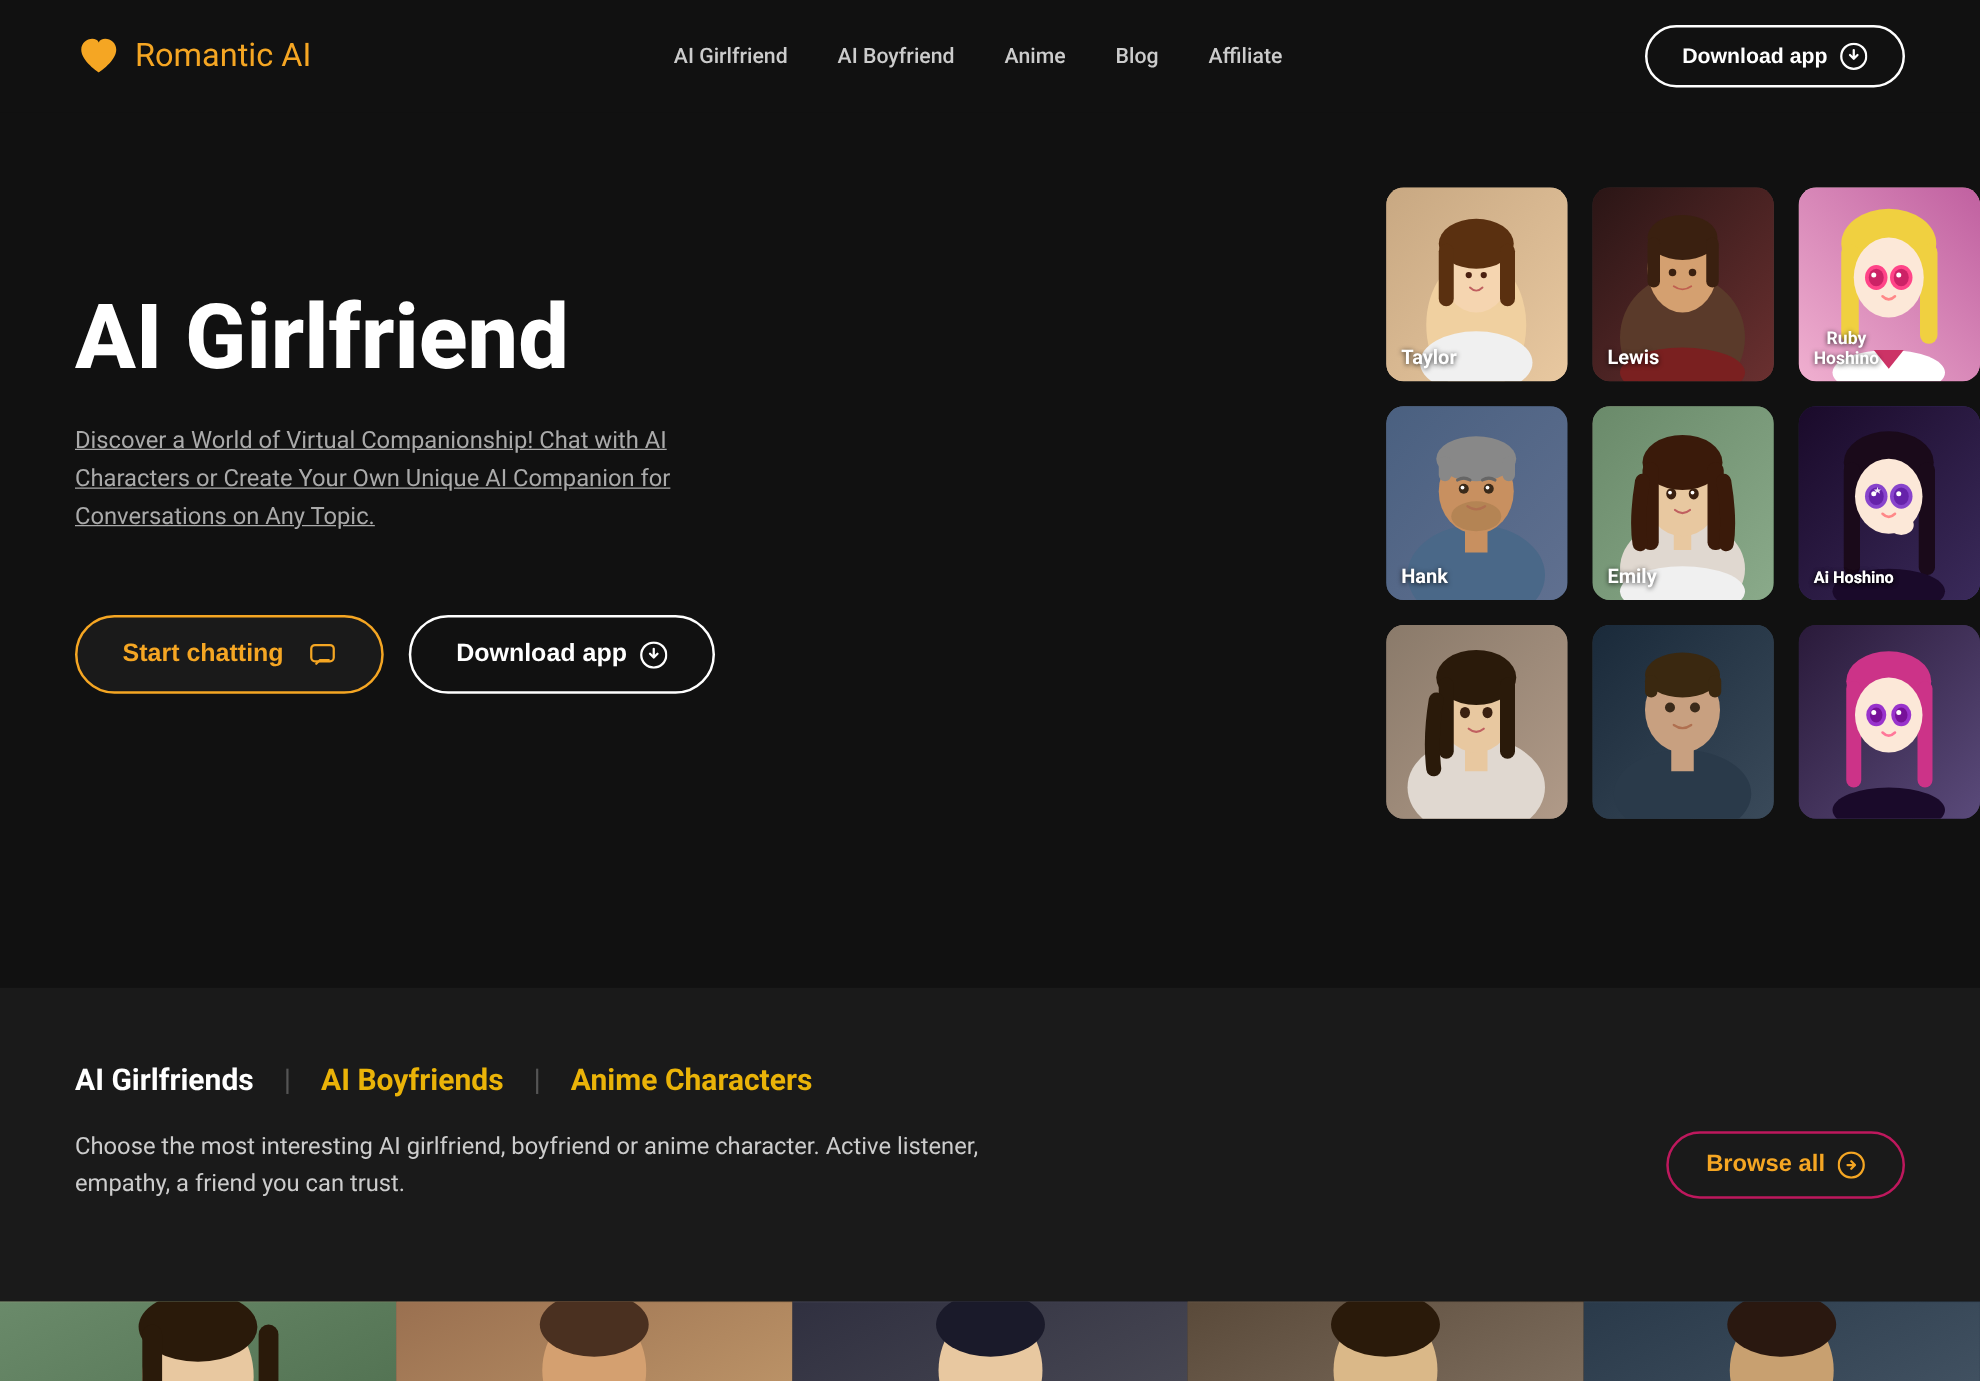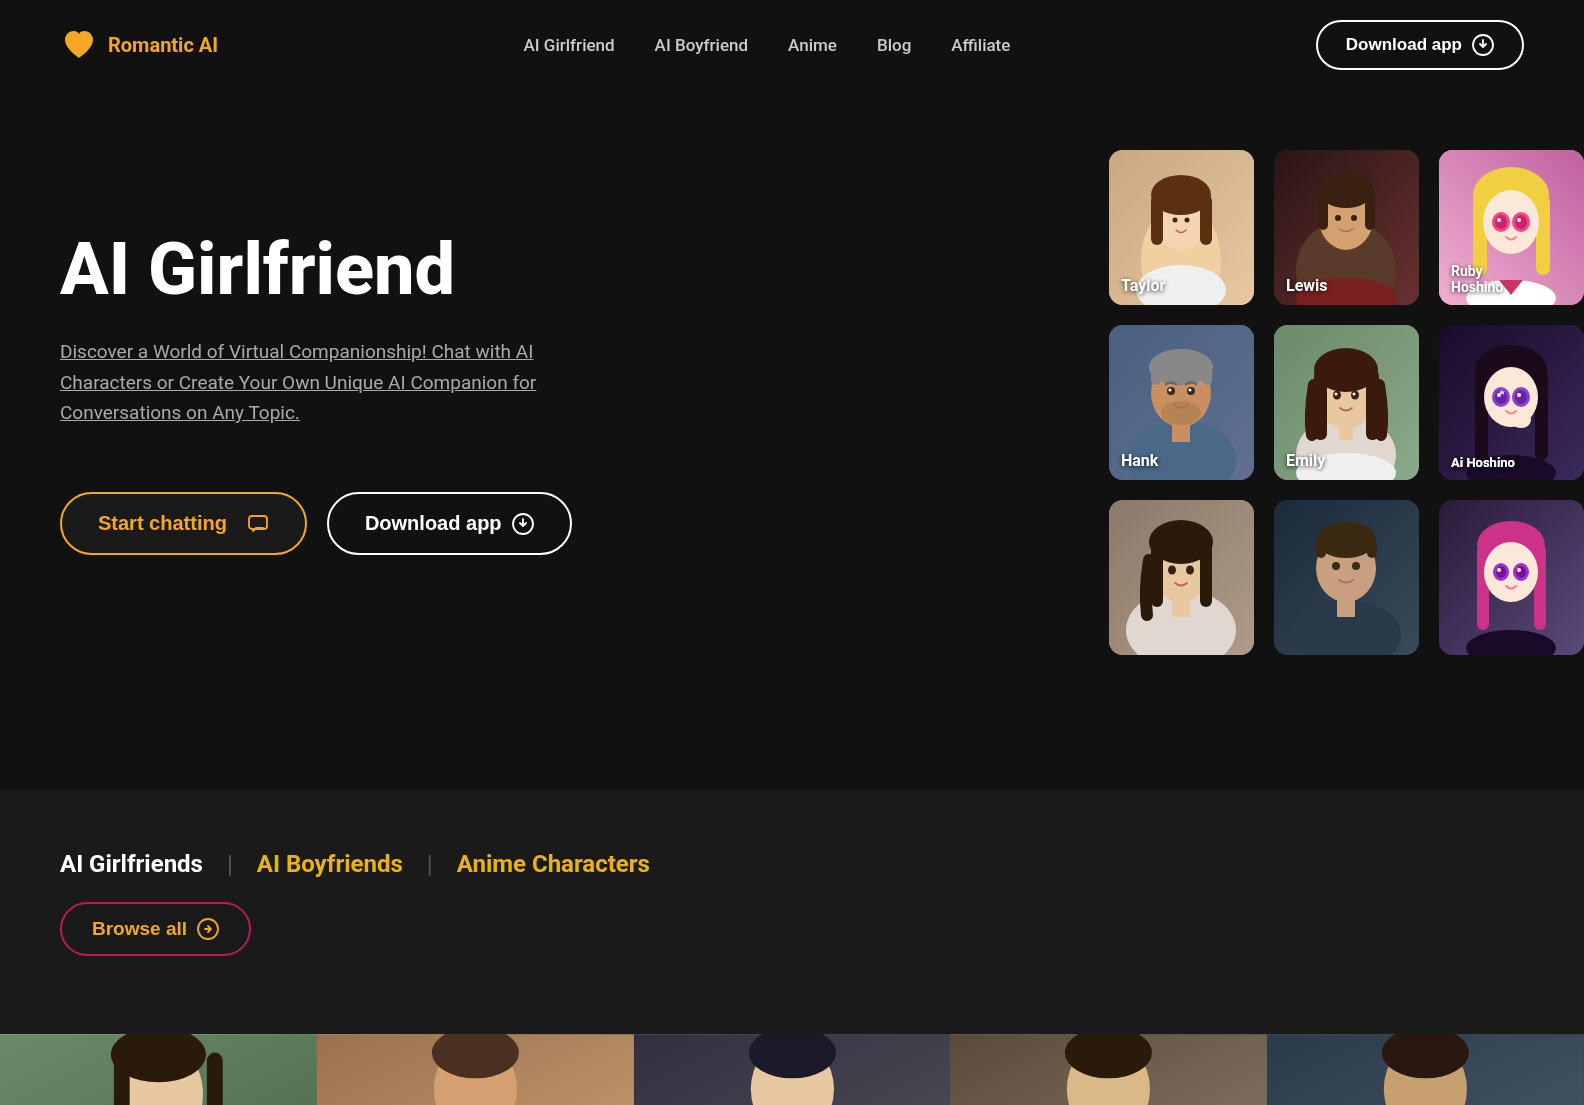--- a/index.html
+++ b/index.html
@@ -26,22 +26,22 @@
     .logo {
       display: flex;
       align-items: center;
       gap: 10px;
     }
     .logo-heart {
       width: 38px;
       height: 38px;
     }
     .logo-text {
-      font-size: 20px;
-      font-weight: 700;
+      font-size: 26px;
+      font-weight: 400;
       color: #ffffff;
     }
     .logo-text span {
       color: #f5a623;
     }
     nav {
       display: flex;
       align-items: center;
       gap: 40px;
     }
@@ -377,21 +377,21 @@
         <ellipse cx="60" cy="70" rx="2" ry="2" fill="white"></ellipse>
         <ellipse cx="82" cy="72" rx="9" ry="10" fill="#ff4488"></ellipse>
         <ellipse cx="82" cy="72" rx="6" ry="7" fill="#cc2266"></ellipse>
         <ellipse cx="80" cy="70" rx="2" ry="2" fill="white"></ellipse>
 
         <path d="M67 87 Q72 92 77 87" stroke="#ff8888" stroke-width="2" fill="none" stroke-linecap="round"></path>
 
         <ellipse cx="72" cy="148" rx="45" ry="18" fill="#ffffff"></ellipse>
         <path d="M60 130 L72 145 L84 130" fill="#cc3366" stroke="none"></path>
       </svg>
-      <span class="char-name" style="font-size:14px;">Ruby<br>Hoshino</span>
+      <span class="char-name" style="font-size:14px;text-align:center;">Ruby<br>Hoshino</span>
     </div>
 
     <div class="char-card card-hank" style="border-radius:14px;overflow:hidden;position:relative;">
       <svg class="char-visual" viewBox="0 0 145 155">
         <rect width="145" height="155" fill="url(#ghank)"></rect>
         <defs>
           <linearGradient id="ghank" x1="0" y1="0" x2="1" y2="1">
             <stop offset="0%" stop-color="#4a6080"></stop>
             <stop offset="100%" stop-color="#607090"></stop>
           </linearGradient>
@@ -560,20 +560,21 @@
 
 <section class="section-browse">
   <div class="browse-tabs">
     <span class="browse-tab">AI Girlfriends</span>
     <span class="browse-tab-divider">|</span>
     <span class="browse-tab inactive">AI Boyfriends</span>
     <span class="browse-tab-divider">|</span>
     <span class="browse-tab inactive">Anime Characters</span>
   </div>
   <div class="browse-row">
+    <p class="browse-desc">Choose the most interesting AI girlfriend, boyfriend or anime character. Active listener, empathy, a friend you can trust.</p>
     <button class="btn-browse-all">
       <span>Browse all</span>
       <svg class="circle-arrow-svg" viewBox="0 0 22 22" fill="none">
         <circle cx="11" cy="11" r="10" stroke="#f5a623" stroke-width="1.8"></circle>
         <path d="M8 11h6M11 8l3 3-3 3" stroke="#f5a623" stroke-width="1.8" stroke-linecap="round" stroke-linejoin="round"></path>
       </svg>
     </button>
   </div>
 </section>
 

